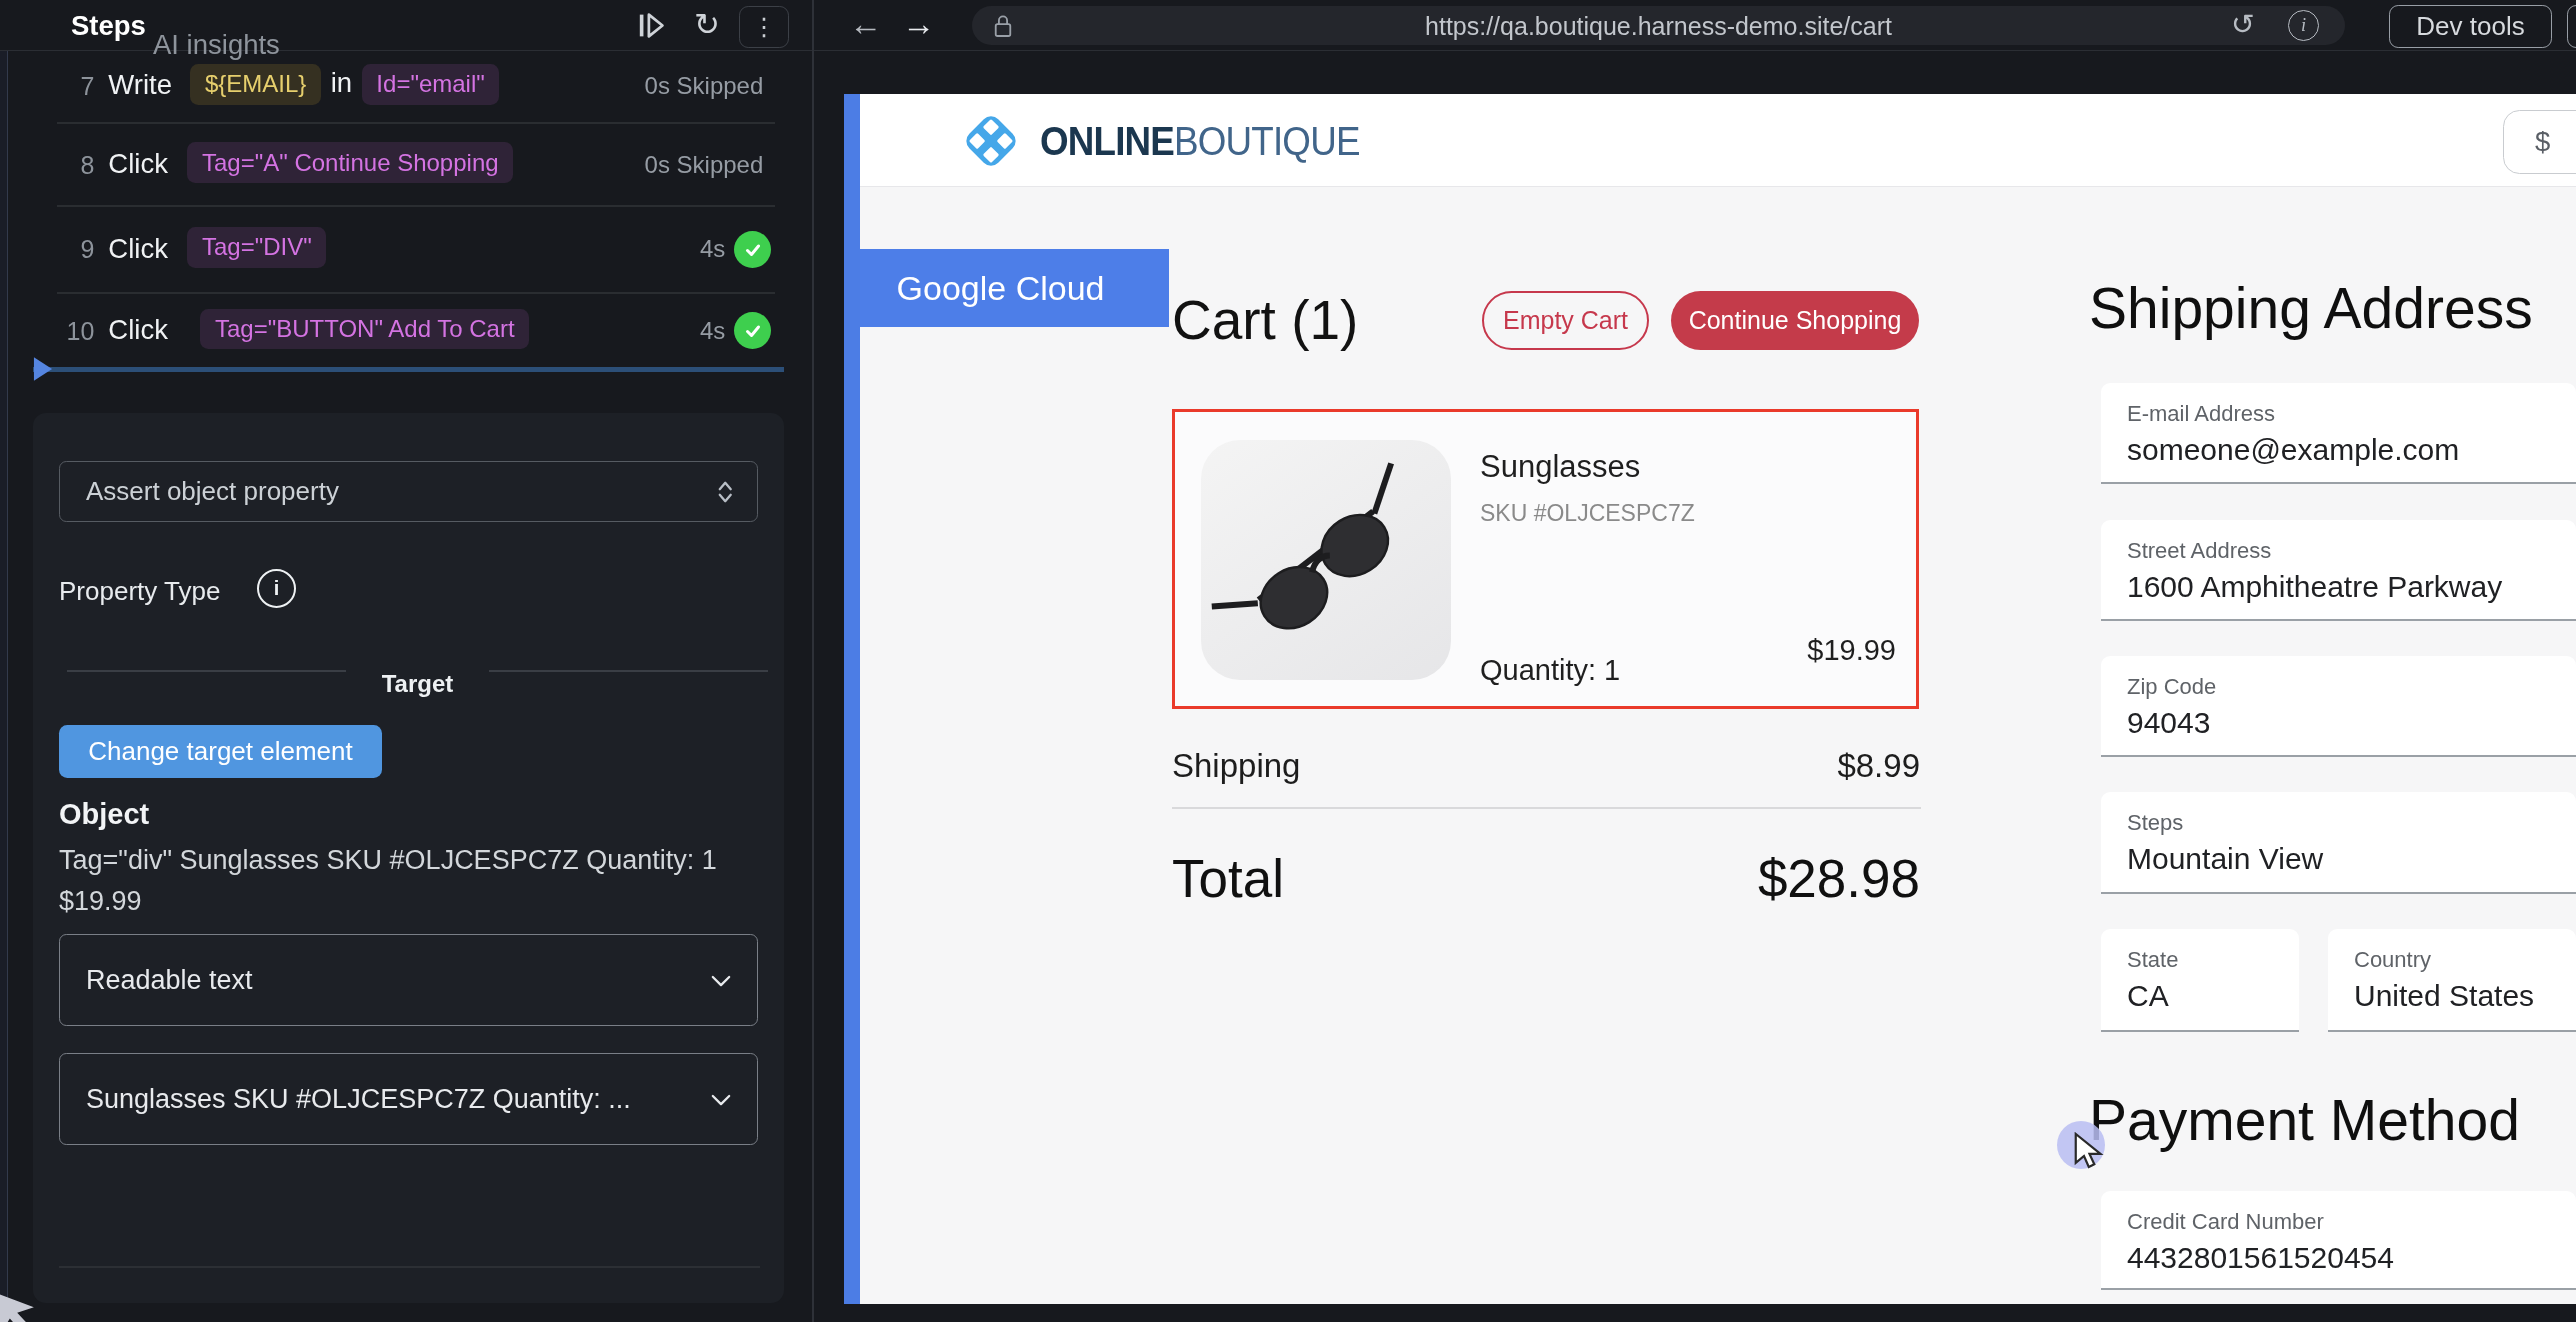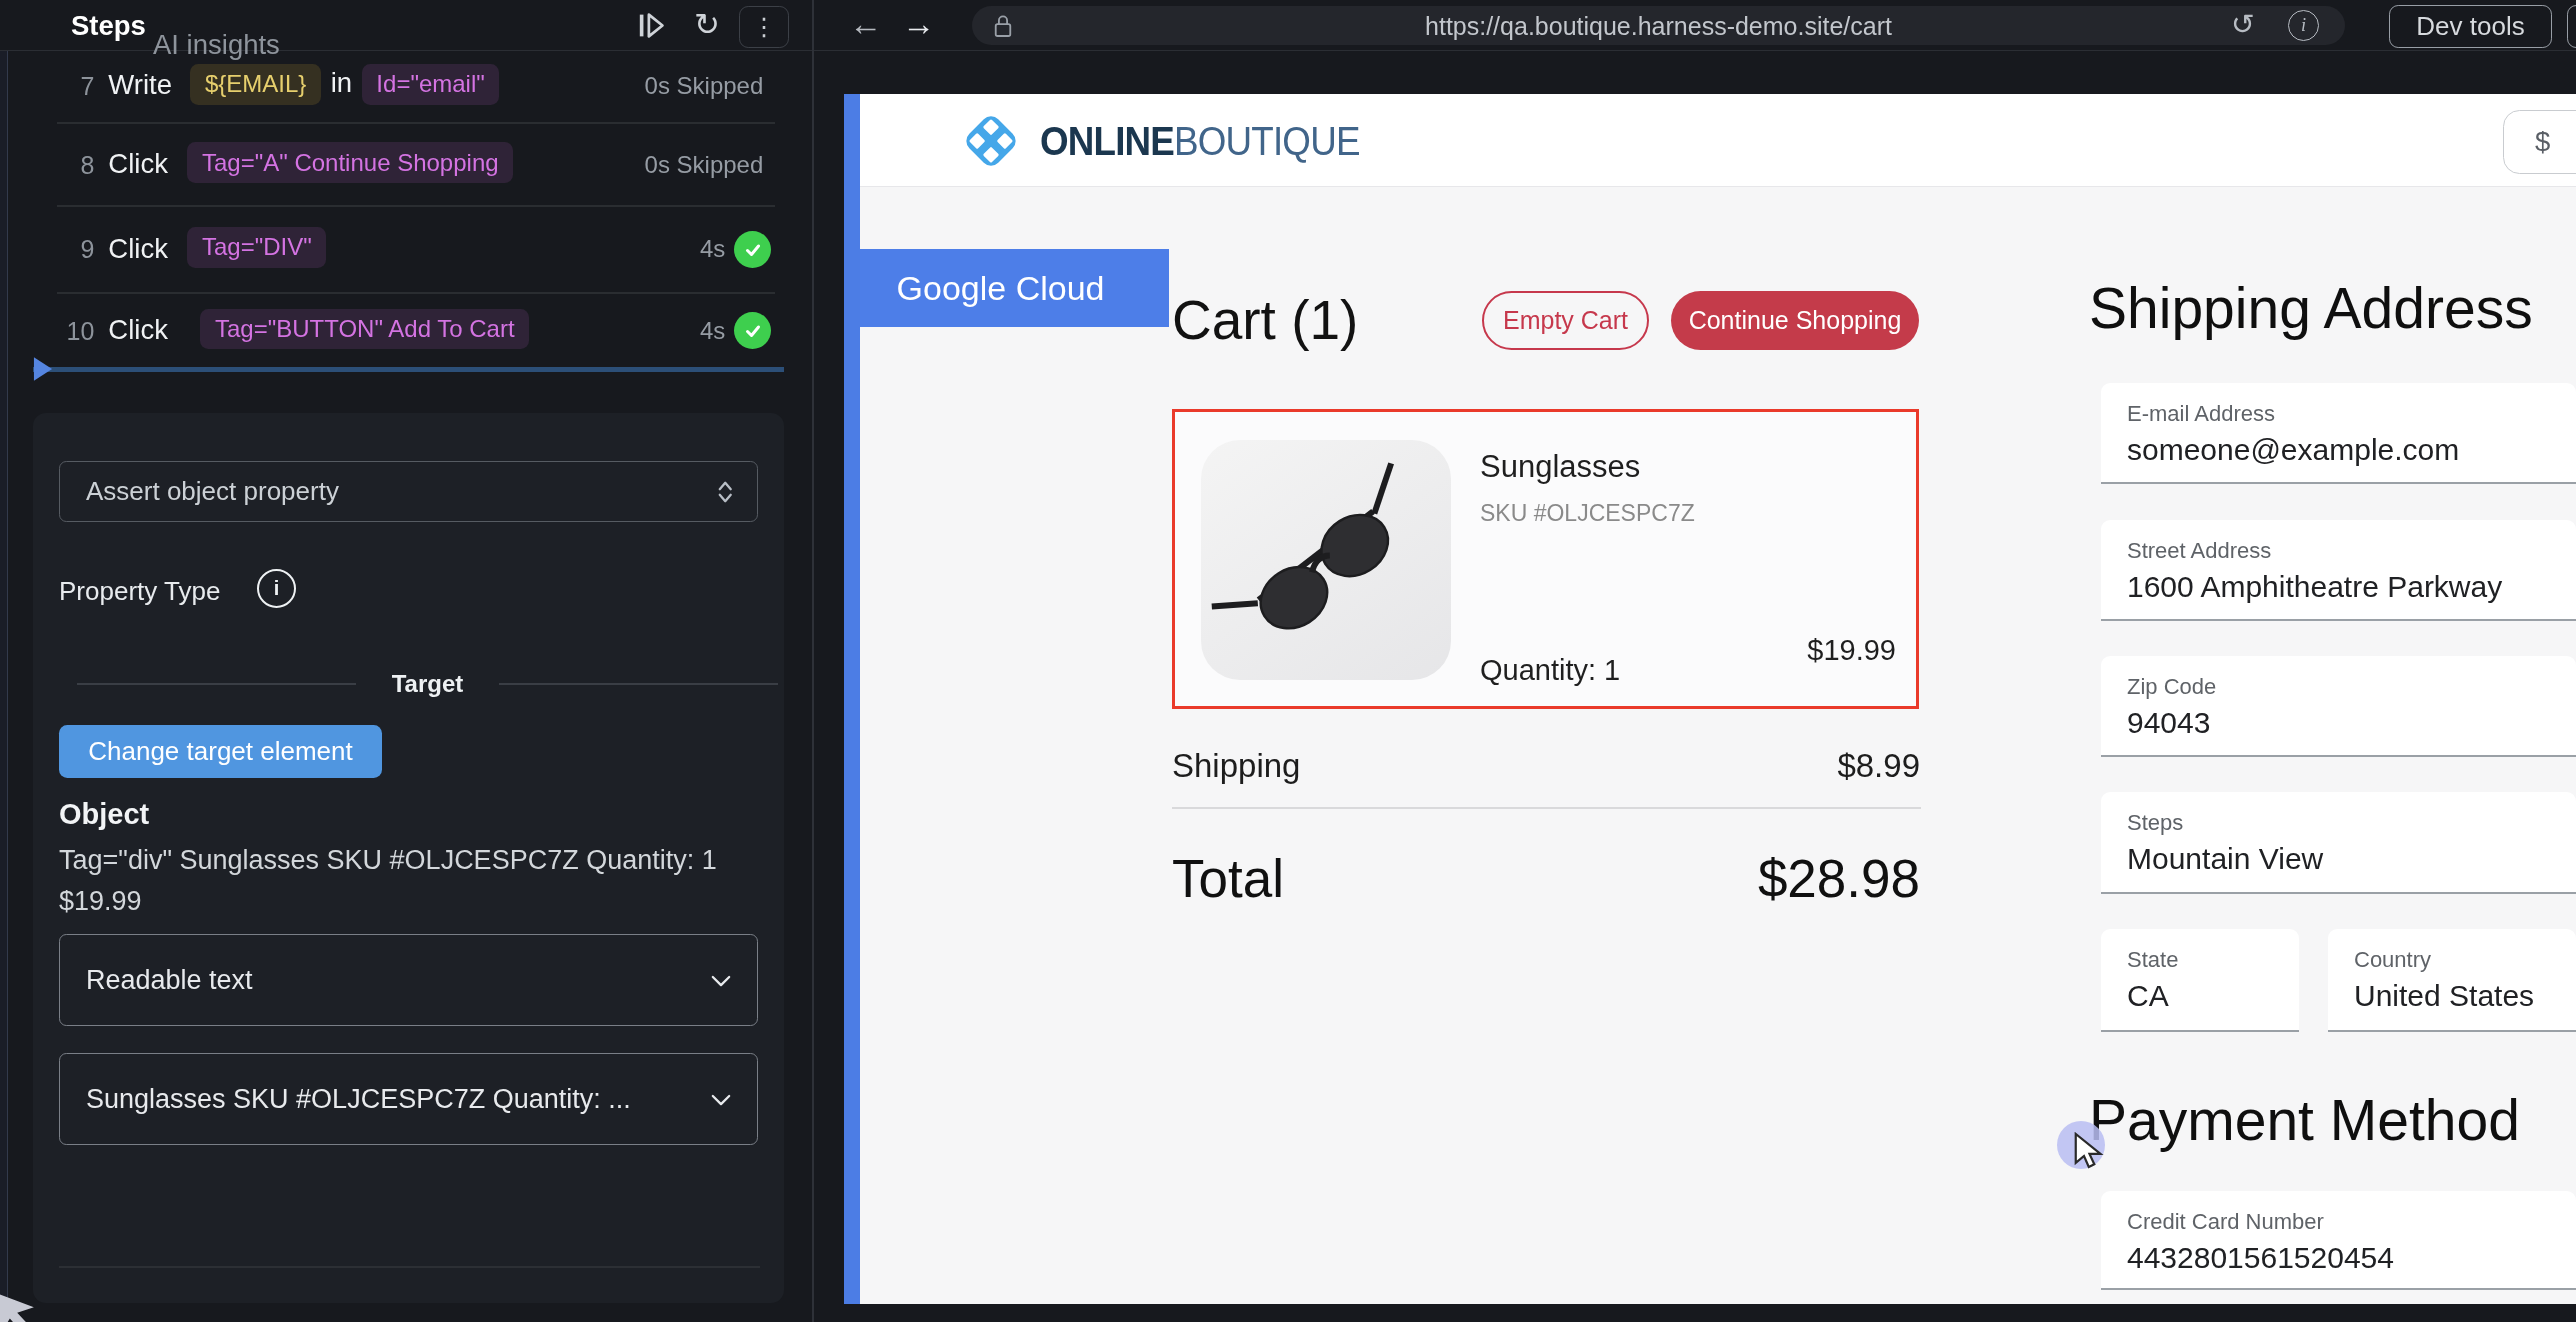--- a/index.html
+++ b/index.html
@@ -46,21 +46,21 @@
   
   .acard{left:33px;top:413px;width:751px;height:890px;background:#1d2026;border-radius:13px;}
   .sel{position:absolute;left:26px;width:697px;border-radius:7.3px;display:flex;align-items:center;}
   .sel-1{top:48px;height:59px;border:1.8px solid #565b62;}
   .sel-big{height:90px;border:1.8px solid #7a7f87;}
   .sel-label{padding-left:26px;font-size:26px;color:#ccd1d6;}
   .sel-label2{padding-left:26px;font-size:27px;color:#e8eaed;}
   .ptype{left:26px;top:163px;font-size:26px;color:#e8ebee;}
   .info-ring{left:224px;top:156px;width:35px;height:35px;border:2.8px solid #eef1f3;border-radius:50%;
              display:flex;align-items:center;justify-content:center;color:#eef1f3;font-size:20px;font-weight:700;}
-  .target-row{left:44px;top:257px;width:701px;display:flex;align-items:center;gap:36px;}
+  .target-row{left:34px;top:257px;width:701px;display:flex;align-items:flex-start;gap:36px;}
   .target-line{flex:1;height:1.8px;background:#3a3e45;}
   .target-text{font-size:24px;font-weight:700;color:#eef1f3;}
   .blue-btn{left:26px;top:312px;width:323px;height:53px;background:#5096e0;border-radius:8.3px;
             display:flex;align-items:center;justify-content:center;font-size:26px;color:#ffffff;}
   .obj-h{left:26px;top:385px;font-size:29px;font-weight:700;color:#f2f4f6;}
   .obj-d{left:26px;top:427px;width:683px;font-size:27px;color:#d3d7db;line-height:41px;}
   .inner-div{left:26px;top:853px;width:701px;height:1.8px;background:#2c2f34;}
 
   
   .page{left:844px;top:94px;width:1732px;height:1210px;background:#f6f6f7;overflow:hidden;}

